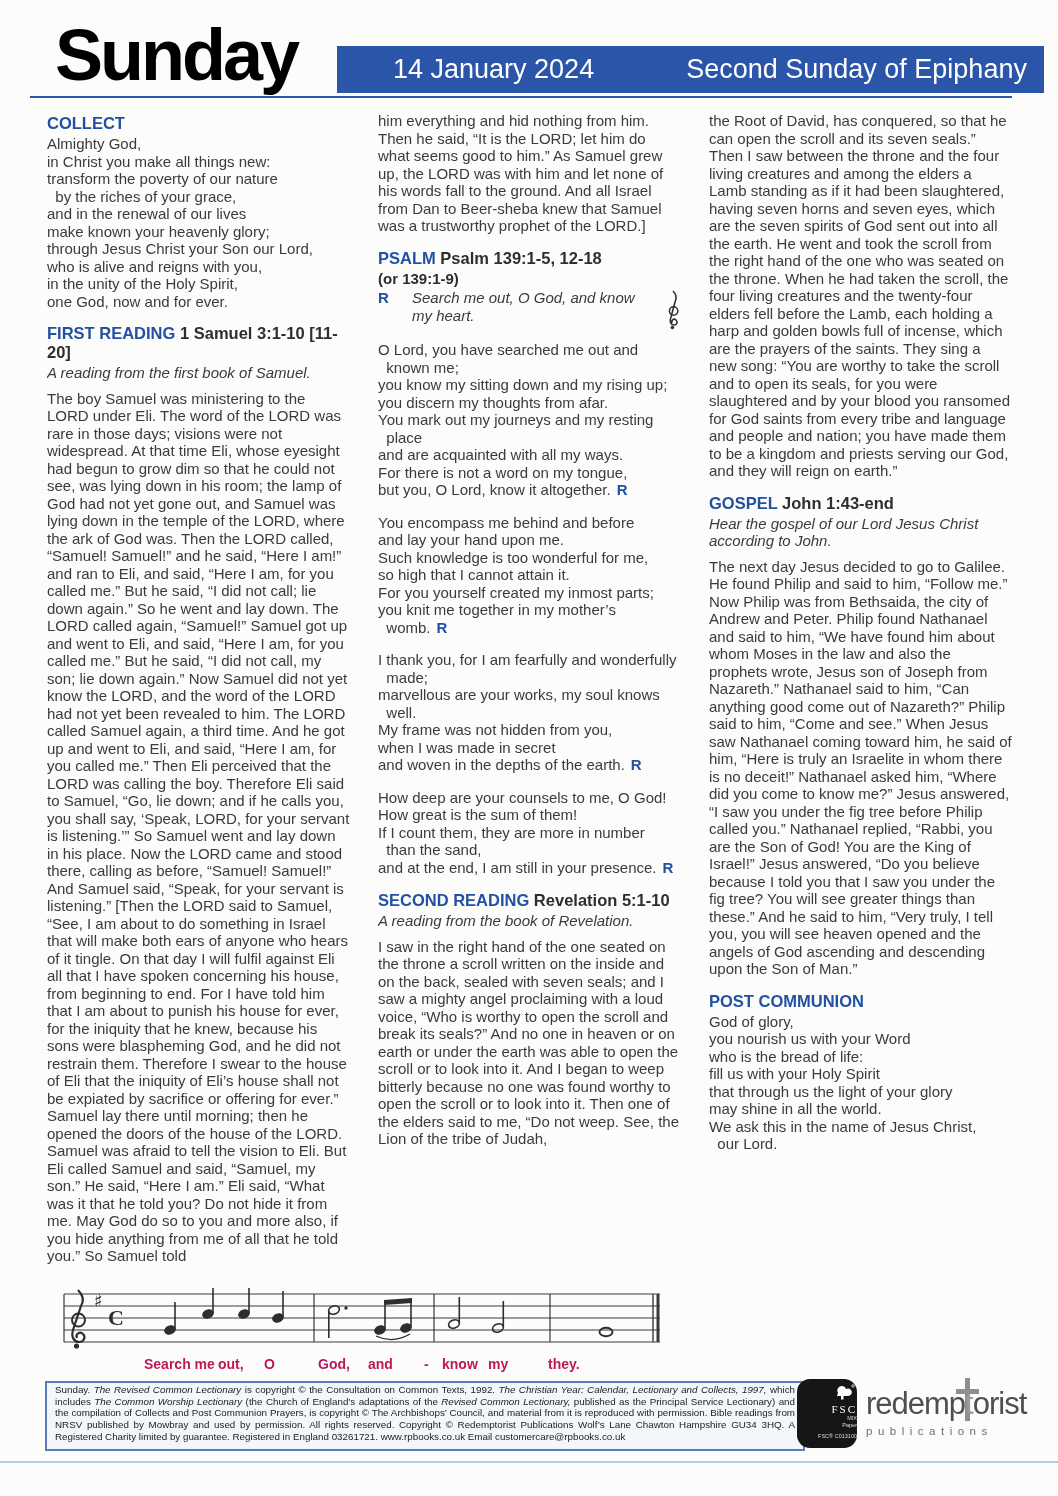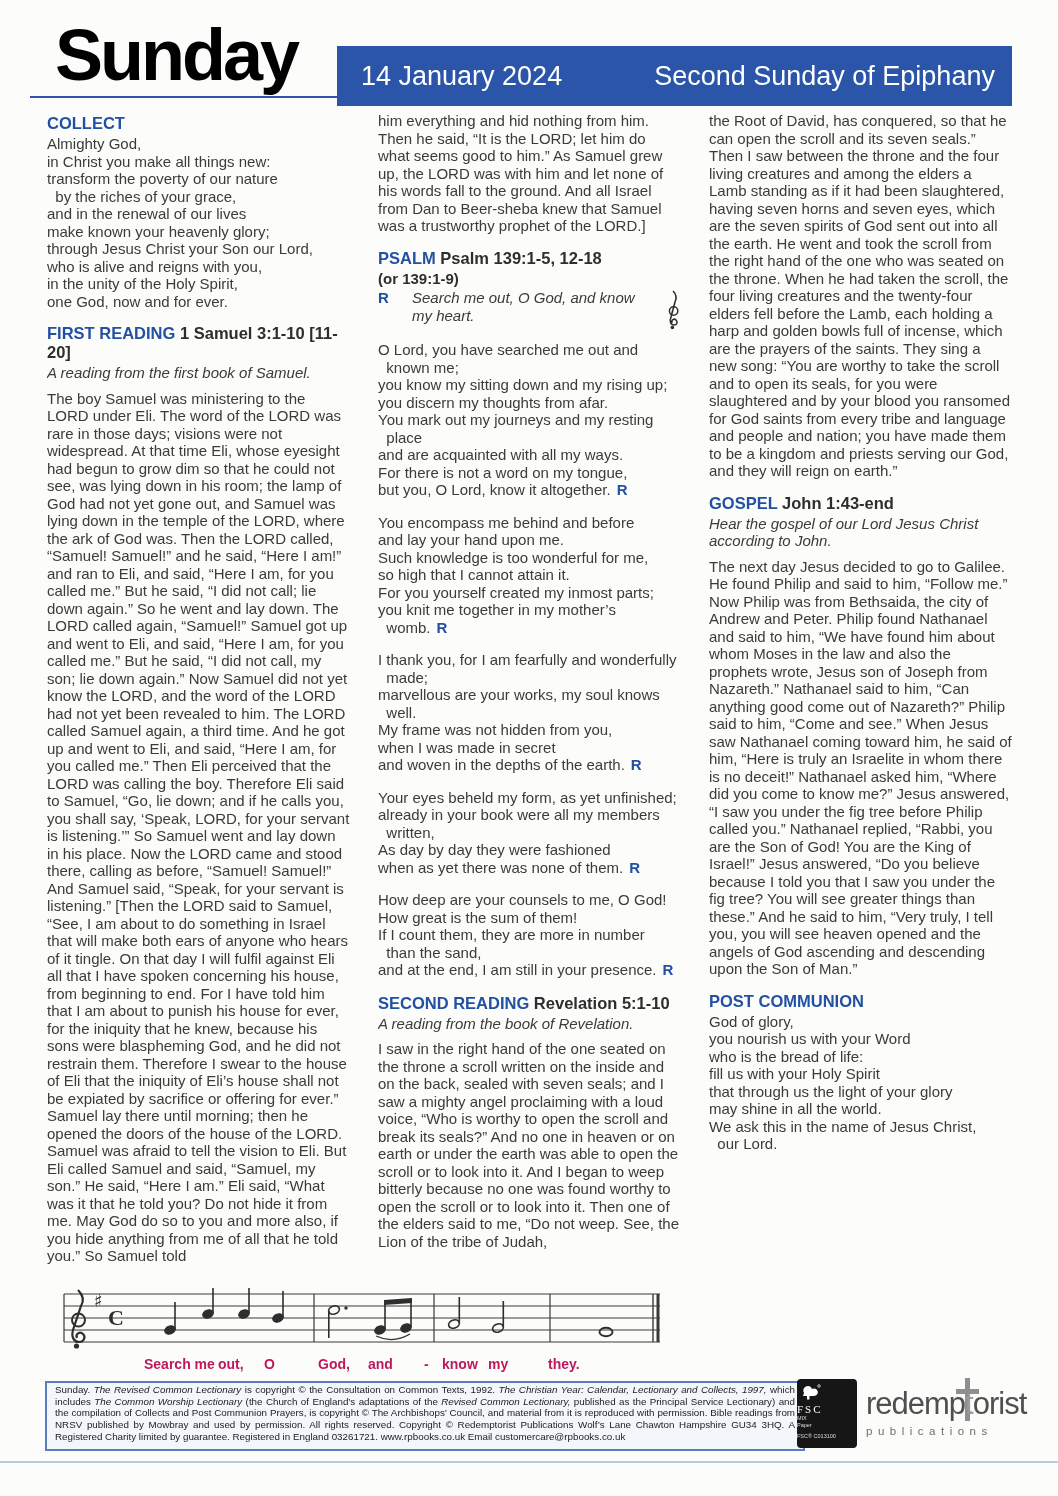--- a/index.html
+++ b/index.html
@@ -1,21 +1,21 @@
 <!DOCTYPE html>
 <html><head>
 <meta charset="utf-8">
 <style>
   html,body { margin:0; padding:0; }
   body { width:1058px; height:1496px; background:#f6f6f3; font-family:"Liberation Sans", sans-serif; }
   .page { position:relative; width:1058px; height:1496px; background:#fcfcfa; overflow:hidden; color:#3b3b3b; }
 
   
   .masthead-title { position:absolute; left:55px; top:14px; font-size:72px; font-weight:bold; color:#000000; letter-spacing:-3px; }
-  .banner { position:absolute; left:337px; top:46px; width:675px; height:60px; background:#2b55a8; color:#ffffff; display:flex; align-items:center; }
+  .banner { position:absolute; left:337px; top:46px; width:675px; height:47px; background:#2b55a8; color:#ffffff; display:flex; align-items:center;padding-left:32px; }
   .banner .date { font-size:27px; margin-left:24px; }
   .banner .feast { font-size:27px; margin-left:92px; }
   .header-rule { position:absolute; left:30px; top:96px; width:982px; height:2px; background:#2b55a8; }
 
   
   .cols { position:absolute; left:47px; top:112px; width:965px; height:1168px; display:flex; gap:28px; }
   .col { width:303px; overflow:hidden; font-size:15px; line-height:17.5px; color:#3b3b3b; }
   .section { font-size:16.5px; font-weight:bold; margin:14px 0 2px 0; line-height:19px; }
   .section:first-child { margin-top:2px; }
   .shead { color:#2251a3; }
@@ -35,21 +35,21 @@
 
   
   .music { position:absolute; left:56px; top:1286px; width:616px; height:96px; }
   .music svg { display:block; }
   .lyrics { position:absolute; top:70px; left:0; width:100%; height:20px; font-size:14px; color:#be185d;font-weight:bold; }
   .lyrics span { position:absolute; white-space:nowrap; }
 
   
   .footer-box { position:absolute; left:45px; top:1381px; width:740px; height:64px; border:2px solid #5b7cbd; background:#f3f6fb; padding:1px 8px; font-size:9.8px; line-height:11.7px; color:#222; text-align:justify; }
   .footer-box .it { font-style:italic; }
-  .fsc { position:absolute; left:797px; top:1379px; width:60px; height:69px; background:#161616; border-radius:4px; color:#fff; text-align:left; }
+  .fsc { position:absolute; left:797px; top:1379px; width:60px; height:69px; background:#161616; border-radius:13px; color:#fff; text-align:right; }
   .fsc .tree { margin-top:4px; }
   .fsc .fsc-name { font-family:"Liberation Serif", serif; font-size:11px; letter-spacing:2px; margin-top:-2px; }
   .fsc .tiny { font-size:5.5px; line-height:7px; color:#ddd; }
   .fsc .code { font-size:5.5px; margin-top:4px; color:#ddd; }
   .publisher { position:absolute; left:866px; top:1389px; width:150px; }
   .pubname { position:relative; font-size:31px; font-weight:normal; color:#4f4f4f; letter-spacing:-1px; line-height:30px; }
   .pubname .lite { color:#9b9b9b; }
   .cross-v { position:absolute; left:99px; top:-11px; width:5px; height:43px; background:#8f8f8f; }
   .cross-h { position:absolute; left:90px; top:0px; width:23px; height:5px; background:#8f8f8f; }
   .pubname span { position:relative; z-index:1; }
@@ -136,27 +136,20 @@
       <div class="stanza">
         <span class="pre">I thank you, for I am fearfully and wonderfully
   made;
 marvellous are your works, my soul knows
   well.
 My frame was not hidden from you,
 when I was made in secret
 and woven in the depths of the earth.</span><span class="resp">R</span>
       </div>
       <div class="stanza">
-        <span class="pre">Your eyes beheld my form, as yet unfinished;
-already in your book were all my members
-  written,
-As day by day they were fashioned
-when as yet there was none of them.</span><span class="resp">R</span>
-      </div>
-      <div class="stanza">
         <span class="pre">How deep are your counsels to me, O God!
 How great is the sum of them!
 If I count them, they are more in number
   than the sand,
 and at the end, I am still in your presence.</span><span class="resp">R</span>
       </div>
 
       <div class="section">
         <span class="shead">SECOND READING</span>
         <span class="ref">Revelation 5:1-10</span>

